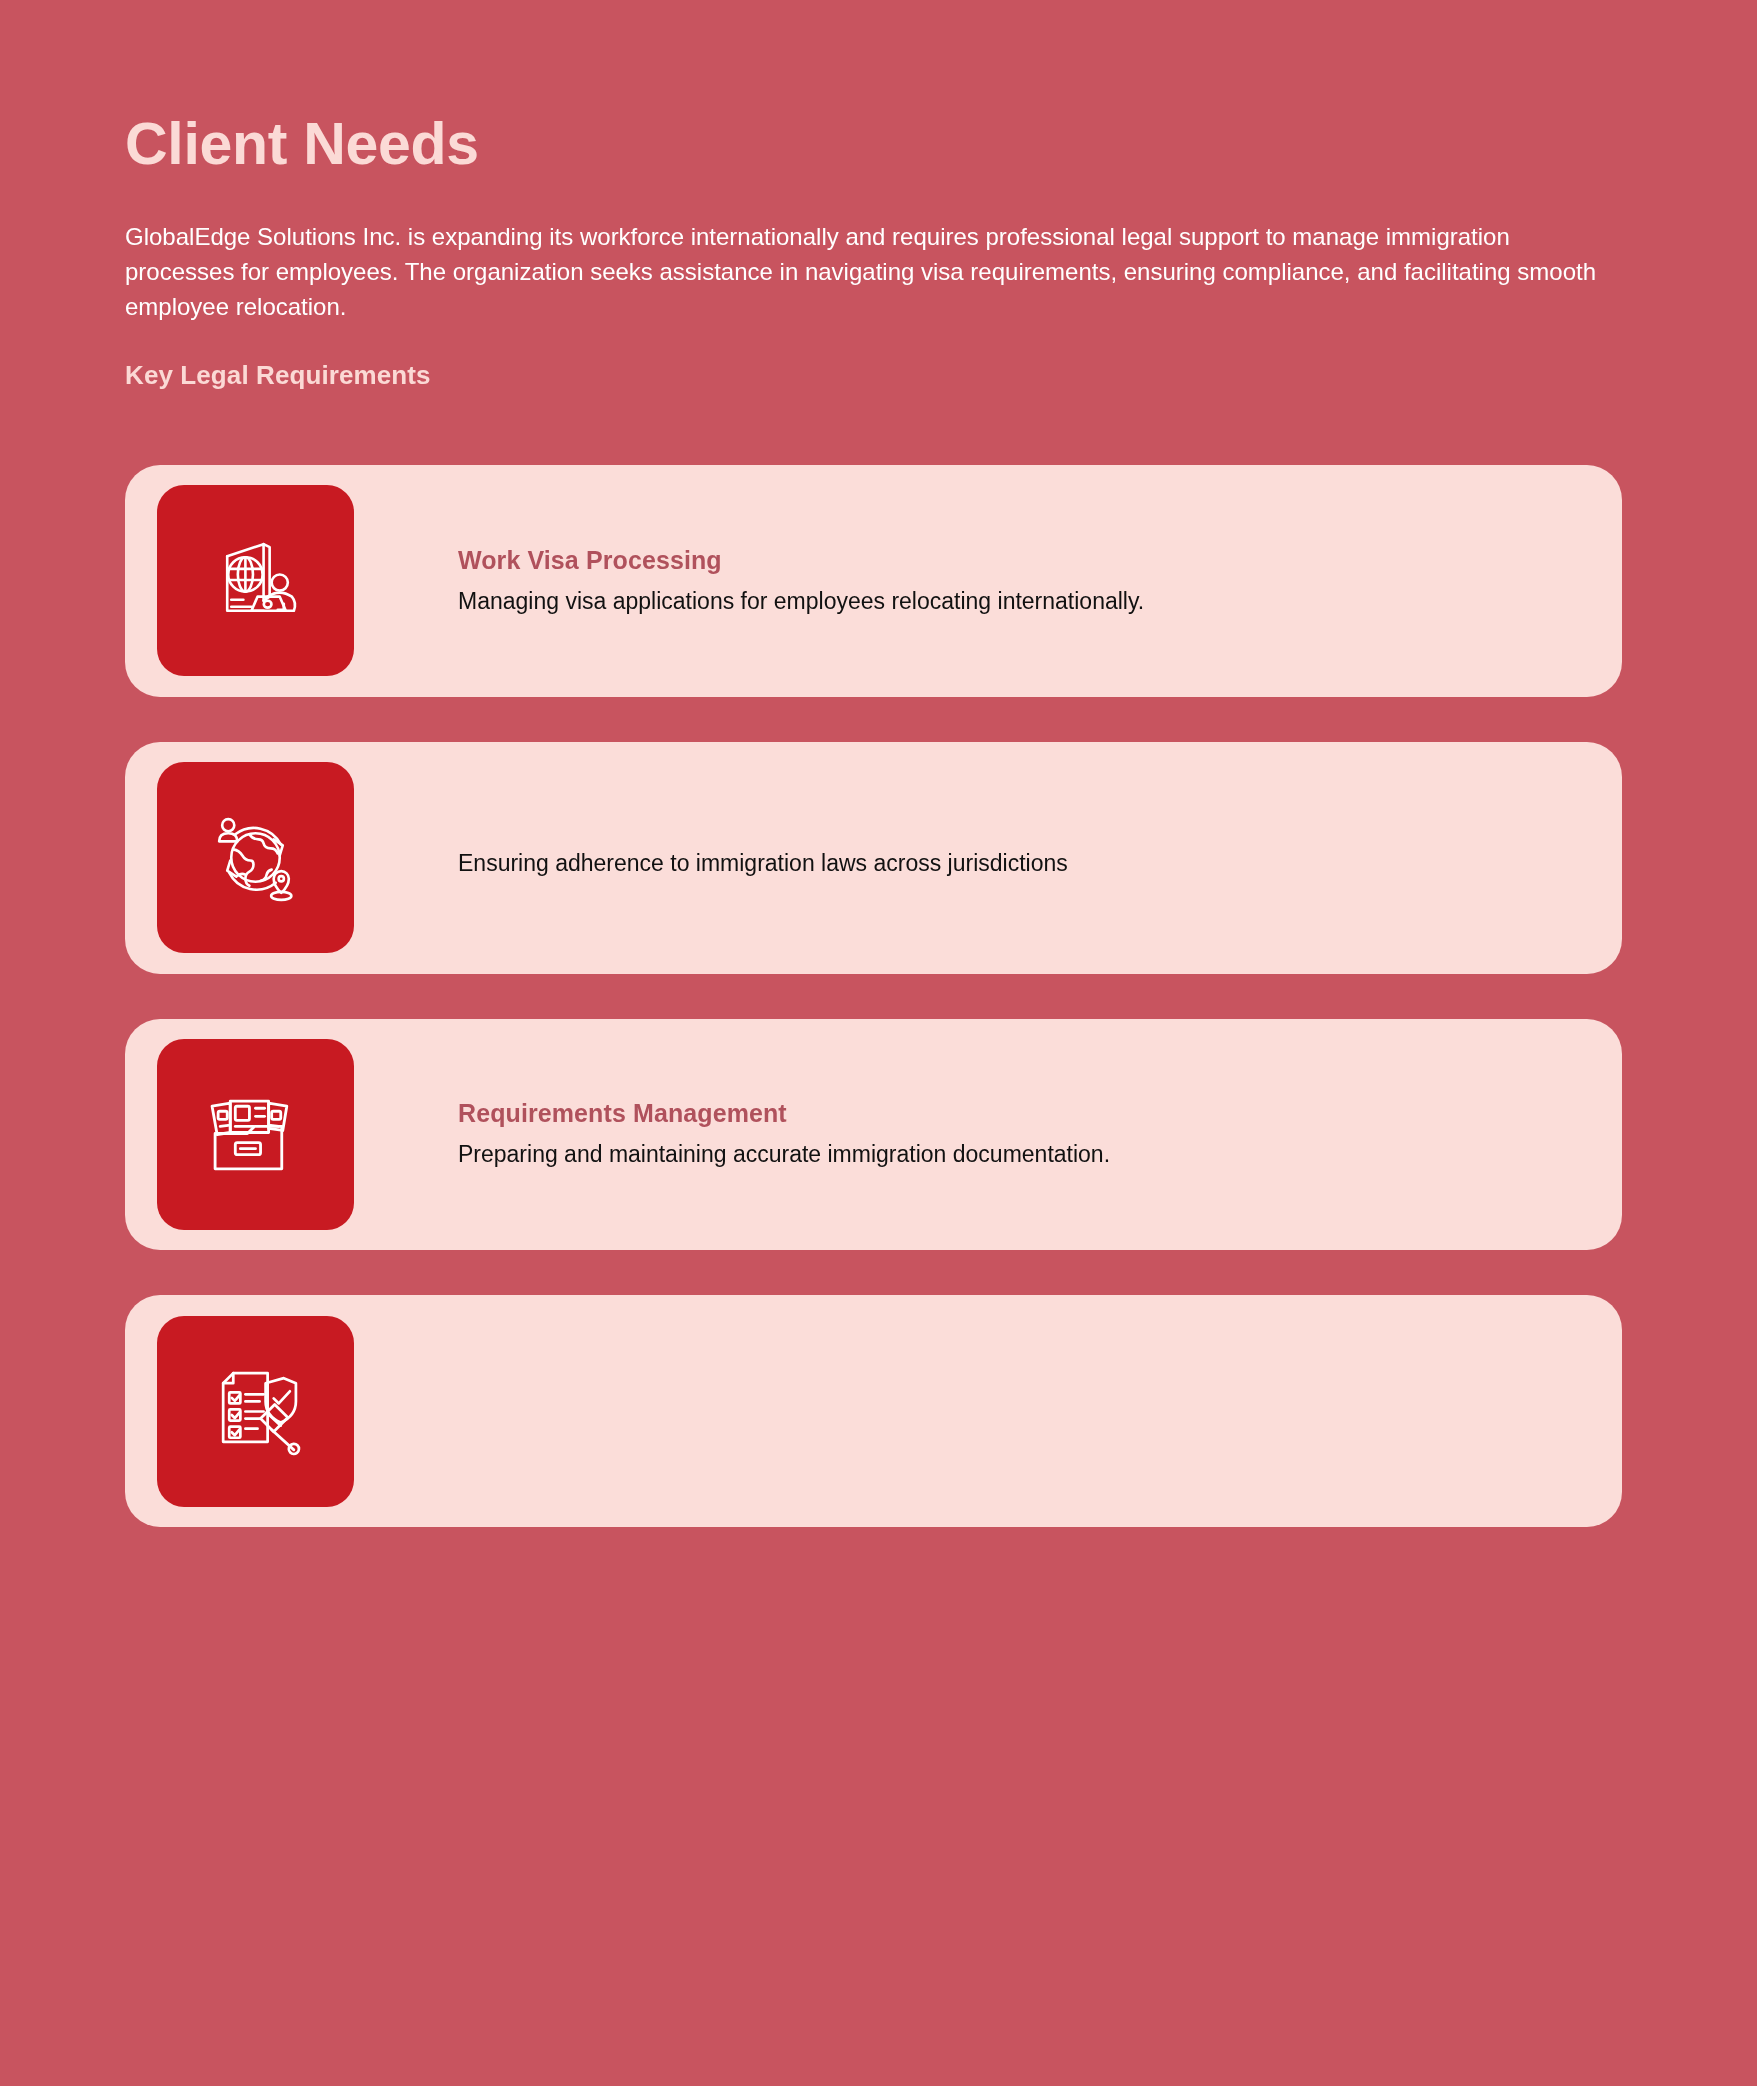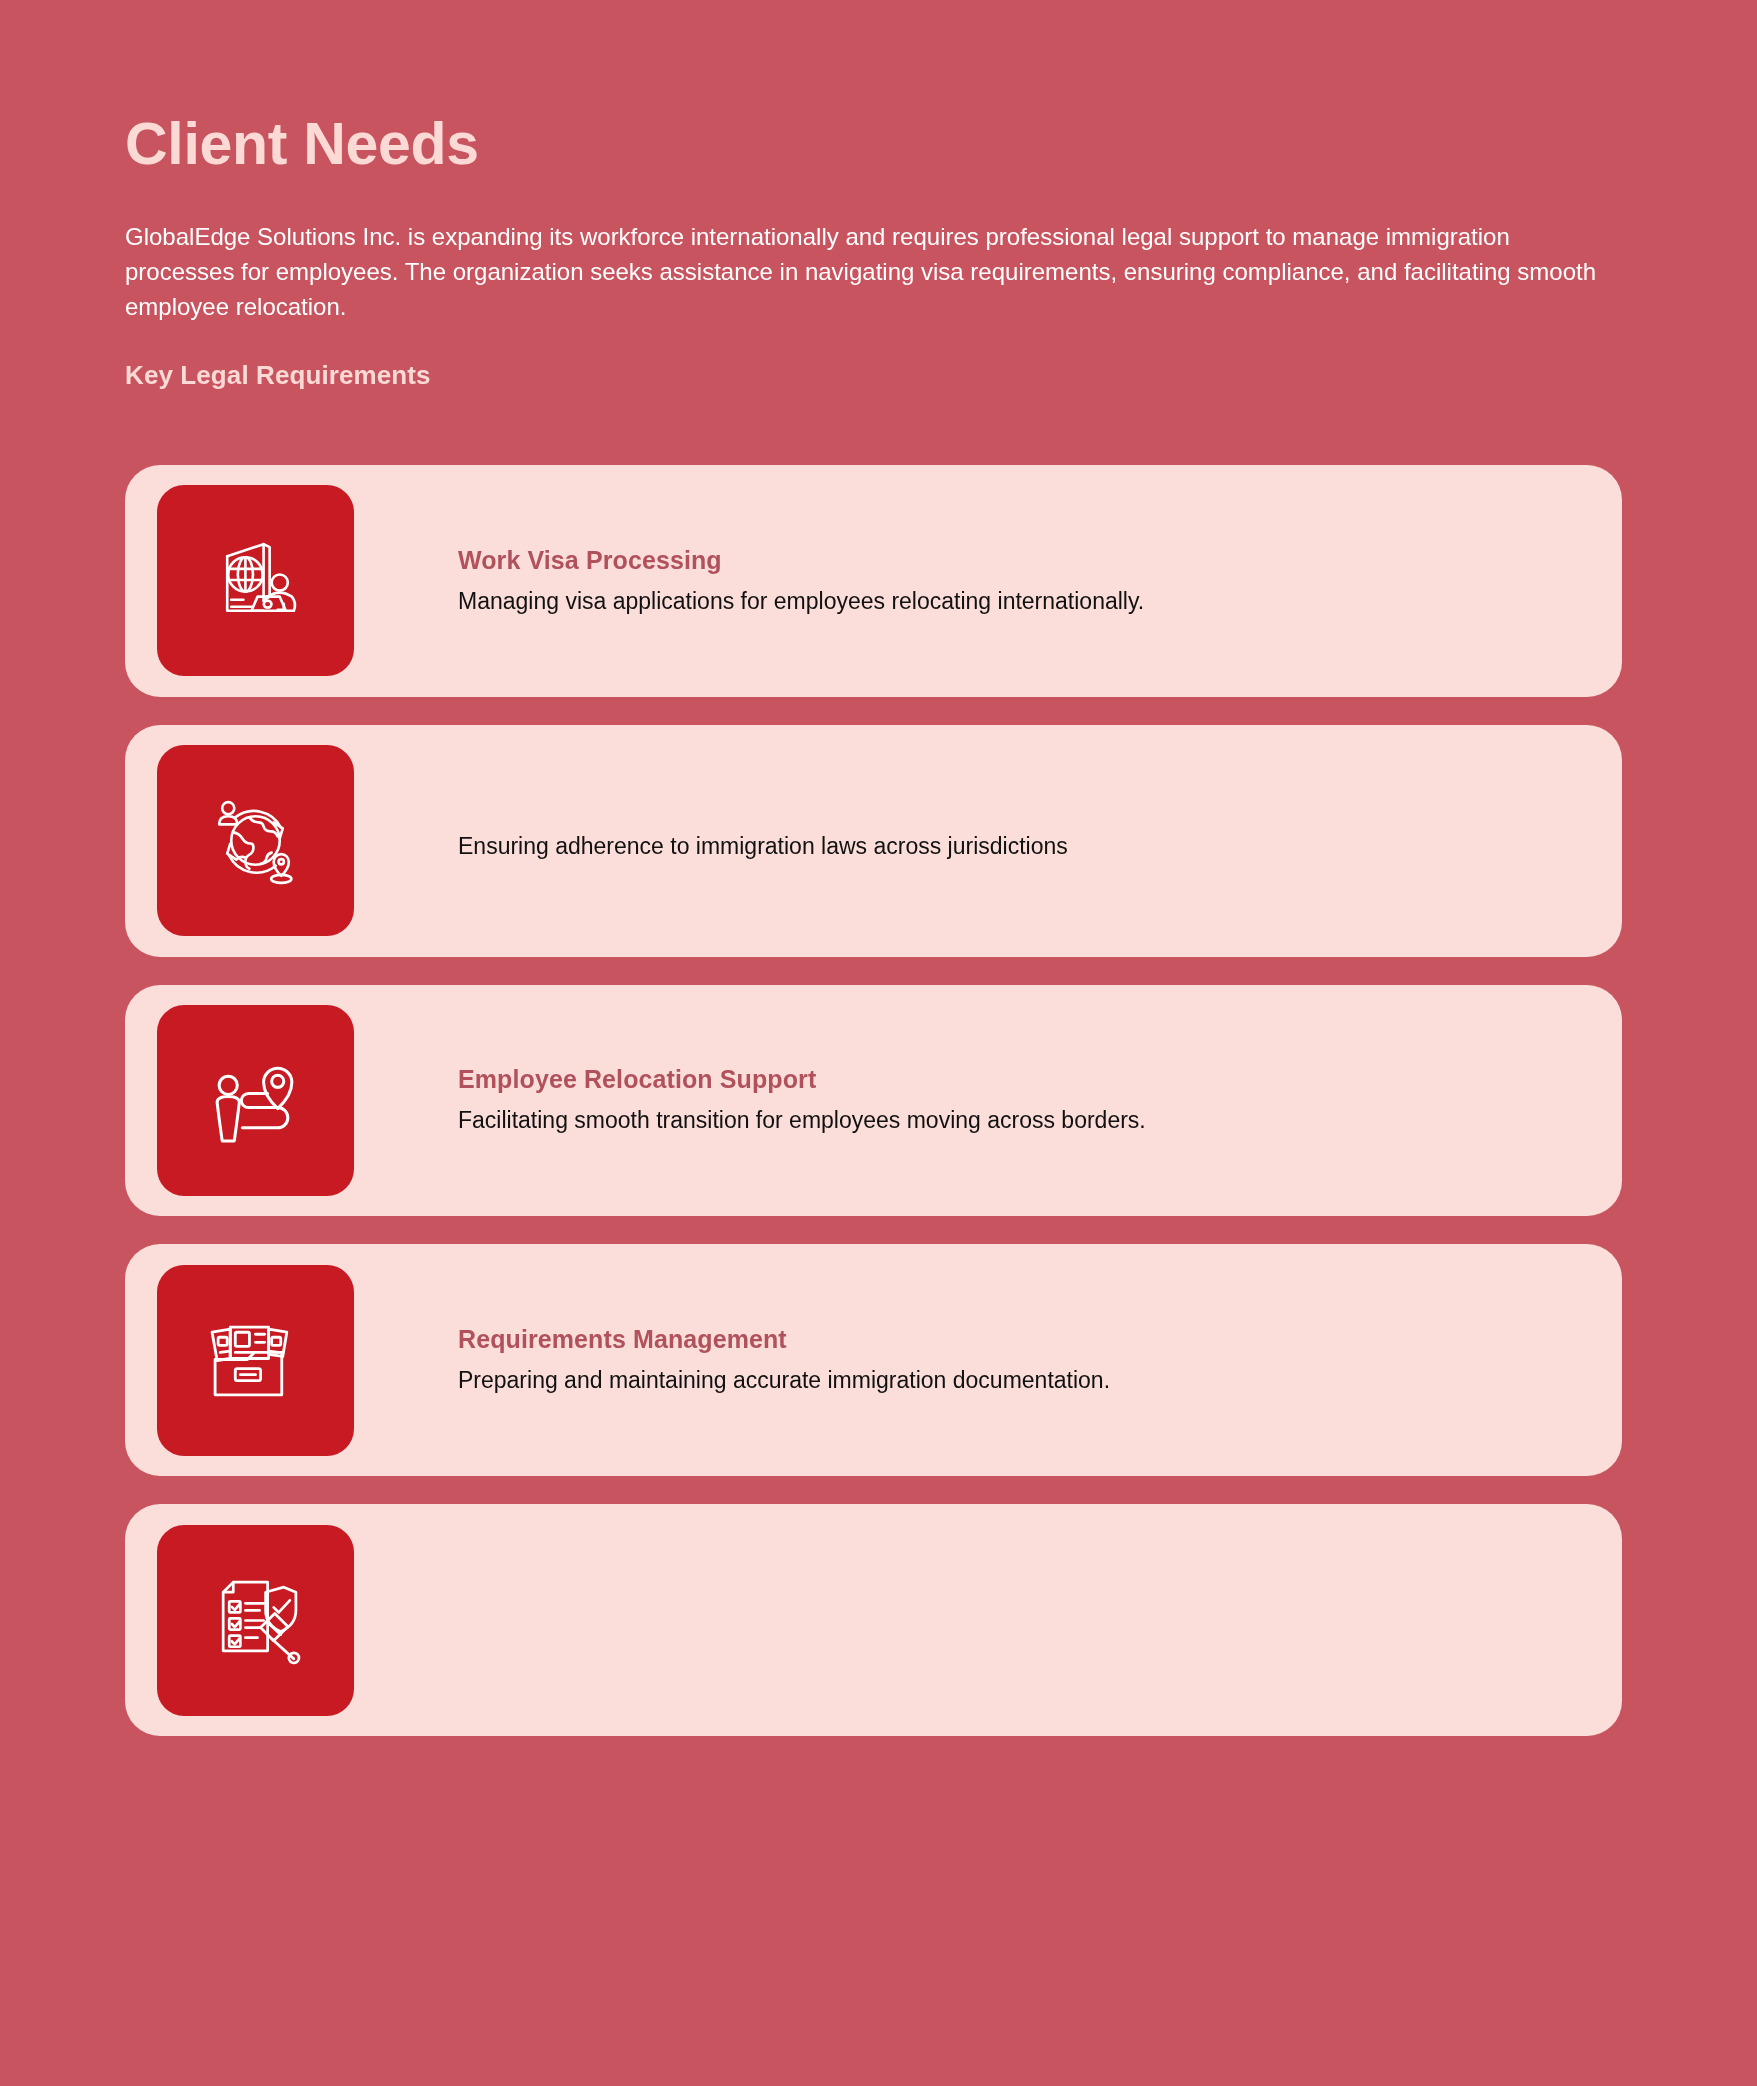--- a/index.html
+++ b/index.html
@@ -55,21 +55,21 @@
   }
 
   
   .card-list {
     position: absolute;
     left: 125px;
     top: 465px;
     width: 1497px;
     display: flex;
     flex-direction: column;
-    gap: 28px;
+    gap: 45px;
   }
 
   .card {
     position: relative;
     display: flex;
     align-items: center;
     background: #FBDDD9;
     border-radius: 35px;
     min-height: 230px;
     padding: 20.4px 25px 20.4px 32px;
@@ -179,38 +179,20 @@
           <path d="M83 71 a7.5 7.5 0 1 0 -15 0 q0 7 7.5 14 q7.5 -7 7.5 -14 Z"></path>
           <circle cx="75.5" cy="71" r="2.6"></circle>
           <ellipse cx="75.5" cy="88" rx="10" ry="4"></ellipse>
         </svg>
       </div>
       <div class="card-body">
         <div class="card-desc">Ensuring adherence to immigration laws across jurisdictions</div>
       </div>
     </div>
 
-    <div class="card">
-      <div class="icon-tile">
-        <svg viewBox="0 0 100 100" fill="none" stroke="#ffffff" stroke-width="3" stroke-linecap="round" stroke-linejoin="round">
-
-          <circle cx="23" cy="35" r="9"></circle>
-          <path d="M12 52 q0 -6 11 -6 q11 0 11 6 l-2 16 l-3 22 h-12 l-3 -22 Z"></path>
-
-          <path d="M62 43 H43 a7 7 0 0 0 0 14 H72 a10 10 0 0 1 0 20 H37"></path>
-
-          <path d="M86 32 a14 14 0 1 0 -28 0 q0 13 14 26 q14 -13 14 -26 Z"></path>
-          <circle cx="72" cy="31" r="6"></circle>
-        </svg>
-      </div>
-      <div class="card-body">
-        <div class="card-title">Employee Relocation Support</div>
-        <div class="card-desc">Facilitating smooth transition for employees moving across borders.</div>
-      </div>
-    </div>
 
     <div class="card">
       <div class="icon-tile">
         <svg viewBox="0 0 100 100" fill="none" stroke="#ffffff" stroke-width="2.8" stroke-linecap="round" stroke-linejoin="round">
 
           <path d="M25 19 L7 22 L12 50 L25 48 Z"></path>
           <rect x="13" y="27" width="9" height="8" rx="1.5"></rect>
           <path d="M15 42 L23 41"></path>
 
           <path d="M63 19 L81 22 L77 46 L63 44 Z"></path>

